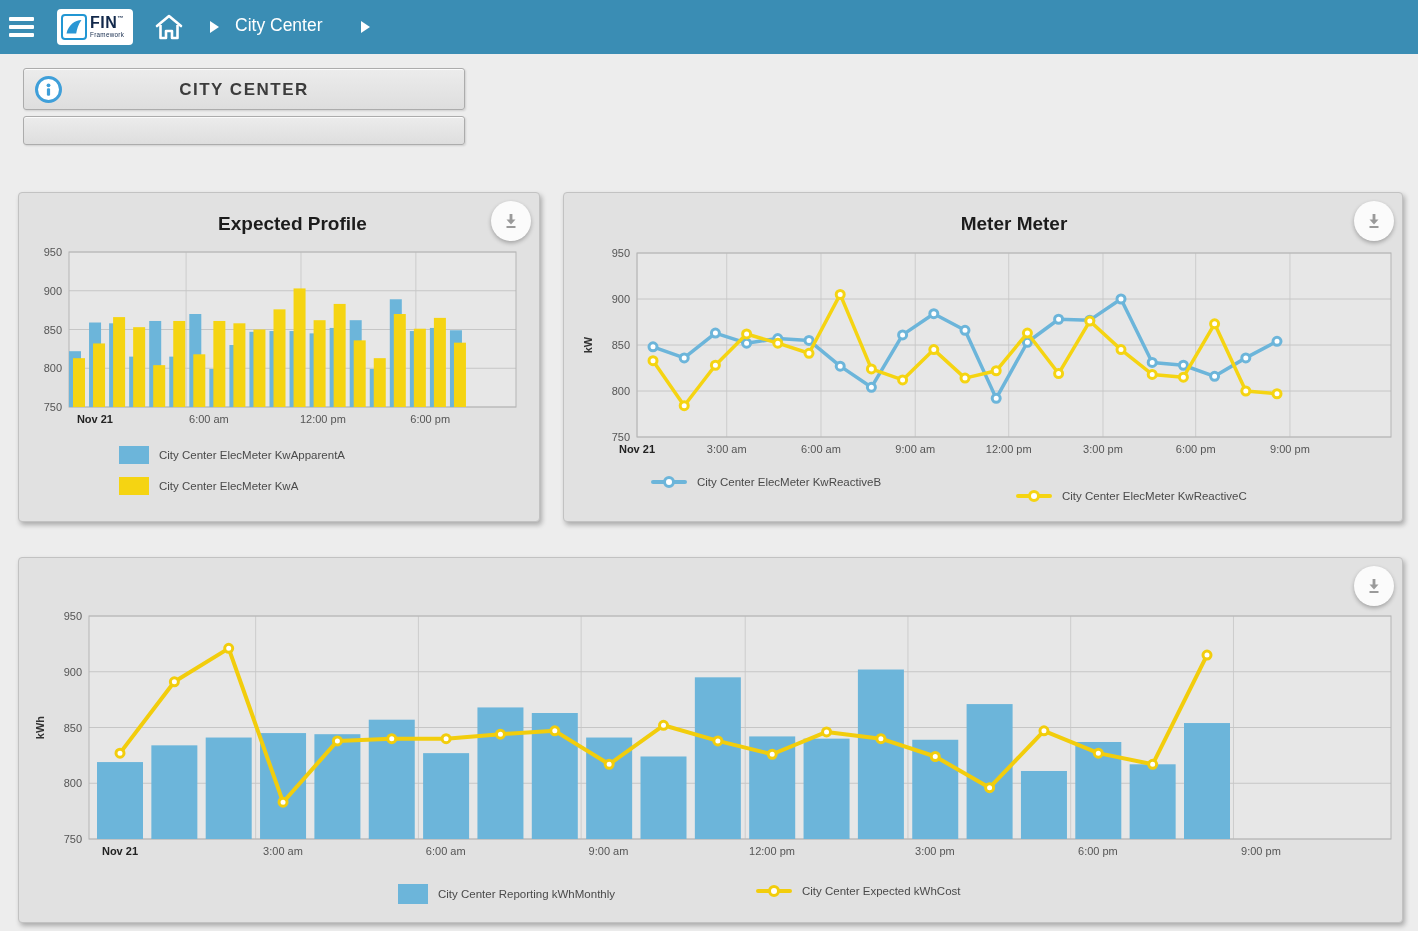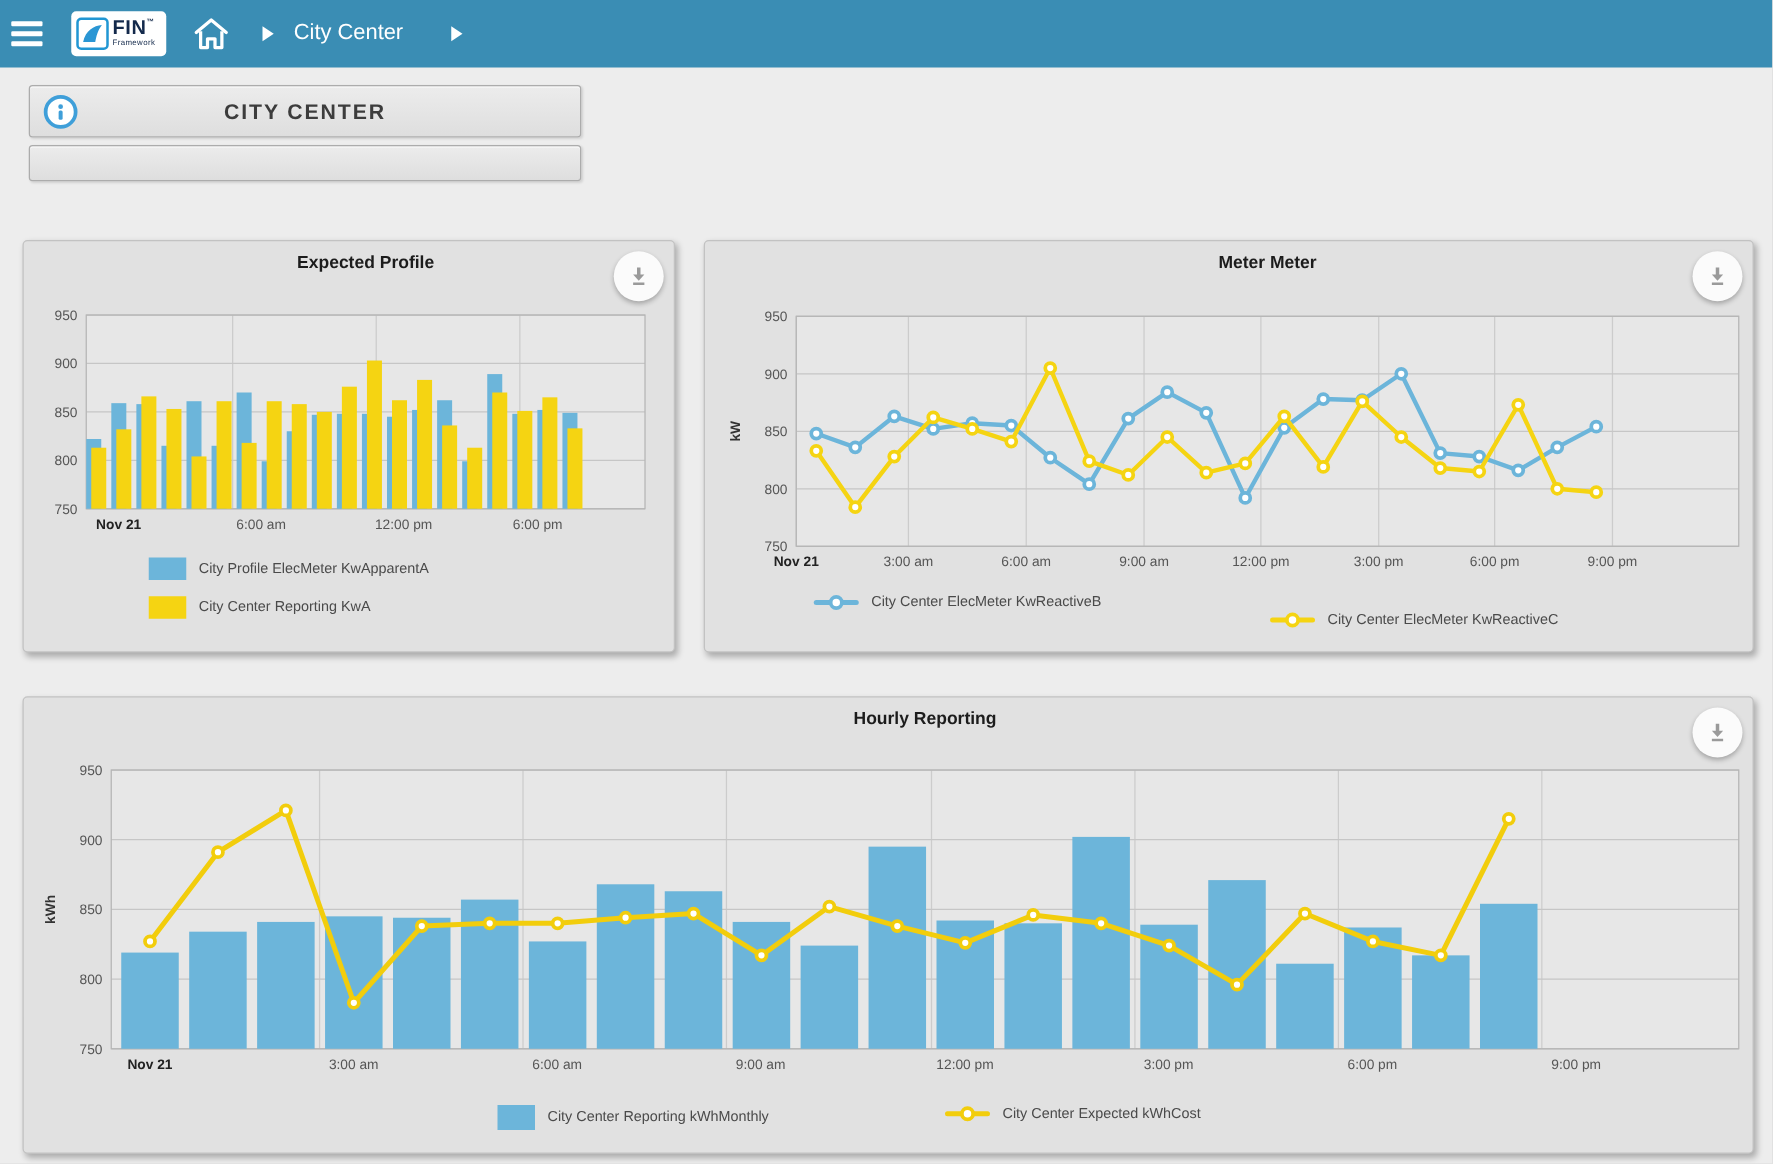--- a/index.html
+++ b/index.html
@@ -34,21 +34,21 @@
             display:flex;align-items:center;justify-content:center;}
   .page-title{position:absolute;left:0;top:0;width:100%;height:42px;line-height:42px;text-align:center;
               font-size:17px;font-weight:bold;color:#3c3c3c;letter-spacing:1.5px;}
 
   
   .panel{position:absolute;background:#e1e1e1;border:1px solid #c2c2c2;border-radius:4px;
          box-shadow:2px 3px 5px rgba(0,0,0,.28);box-sizing:border-box;}
   #panel-ep{left:18px;top:192px;width:522px;height:330px;}
   #panel-md{left:563px;top:192px;width:840px;height:330px;}
   #panel-hr{left:18px;top:557px;width:1385px;height:366px;}
-  .panel-title{position:absolute;top:8px;font-size:14px;font-weight:bold;color:#1c1c1c;text-align:center;}
+  .panel-title{position:absolute;top:20px;font-size:19px;font-weight:bold;color:#1c1c1c;text-align:center;}
   #title-ep{left:50px;width:447px;}
   #title-md{left:73px;width:754px;}
   #title-hr{left:70px;width:1302px;}
   .dl-btn{position:absolute;top:8px;right:8px;width:40px;height:40px;border-radius:50%;background:#fbfbfb;
           box-shadow:0 2px 4px rgba(0,0,0,.28);display:flex;align-items:center;justify-content:center;cursor:pointer;}
   .chart-svg{position:absolute;left:0;}
   #svg-ep{top:40px;}
   #svg-md{top:40px;}
   #svg-hr{top:35px;}
   svg text{font-family:"Liberation Sans",sans-serif;font-size:11px;fill:#555;}
@@ -180,25 +180,25 @@
         <rect x="334.7" y="107.35" width="12" height="66.65" fill="#f5d412"></rect>
         <rect x="354.75" y="125.175" width="12" height="48.825" fill="#f5d412"></rect>
         <rect x="374.8" y="81" width="12" height="93" fill="#f5d412"></rect>
         <rect x="394.85" y="95.725" width="12" height="78.275" fill="#f5d412"></rect>
         <rect x="414.90000000000003" y="84.875" width="12" height="89.125" fill="#f5d412"></rect>
         <rect x="434.95" y="109.675" width="12" height="64.325" fill="#f5d412"></rect>
       </svg>
     <div class="legend-ep">
       <div class="legend-row">
         <span class="swatch" style="background: rgb(108, 181, 218);"></span>
-        <span class="legend-label">City Profile ElecMeter KwApparentA</span>
+        <span class="legend-label">City Center ElecMeter KwApparentA</span>
       </div>
       <div class="legend-row">
         <span class="swatch" style="background: rgb(245, 212, 18);"></span>
-        <span class="legend-label">City Center Reporting KwA</span>
+        <span class="legend-label">City Center ElecMeter KwA</span>
       </div>
     </div>
   </div>
 
   <div class="panel" id="panel-md">
     <div class="panel-title" id="title-md">Meter Meter</div>
     <div class="dl-btn">
       <svg width="18" height="18" viewBox="0 0 18 18">
         <rect x="7.6" y="2" width="2.8" height="6" fill="#9a9a9a"></rect>
         <path d="M4.5 7.5 H13.5 L9 12.5 Z" fill="#9a9a9a"></path>
@@ -290,21 +290,20 @@
     <div class="legend-row legend-md-2">
       <span class="linemark">
           <i class="lm-line" style="background:#f5d412"></i>
           <i class="lm-dot" style="border-color:#f5d412"></i>
         </span>
       <span class="legend-label">City Center ElecMeter KwReactiveC</span>
     </div>
   </div>
 
   <div class="panel" id="panel-hr">
-    <div class="panel-title" id="title-hr">Hourly Reporting</div>
     <div class="dl-btn">
       <svg width="18" height="18" viewBox="0 0 18 18">
         <rect x="7.6" y="2" width="2.8" height="6" fill="#9a9a9a"></rect>
         <path d="M4.5 7.5 H13.5 L9 12.5 Z" fill="#9a9a9a"></path>
         <rect x="4.5" y="14" width="9" height="2" fill="#9a9a9a"></rect>
       </svg>
     </div>
     <svg class="chart-svg" id="svg-hr" width="1385" height="285">
         <rect x="70" y="23" width="1302" height="223" fill="#e7e7e7"></rect>
         <line x1="236.656" y1="23" x2="236.656" y2="246" stroke="#cccccc"></line>

